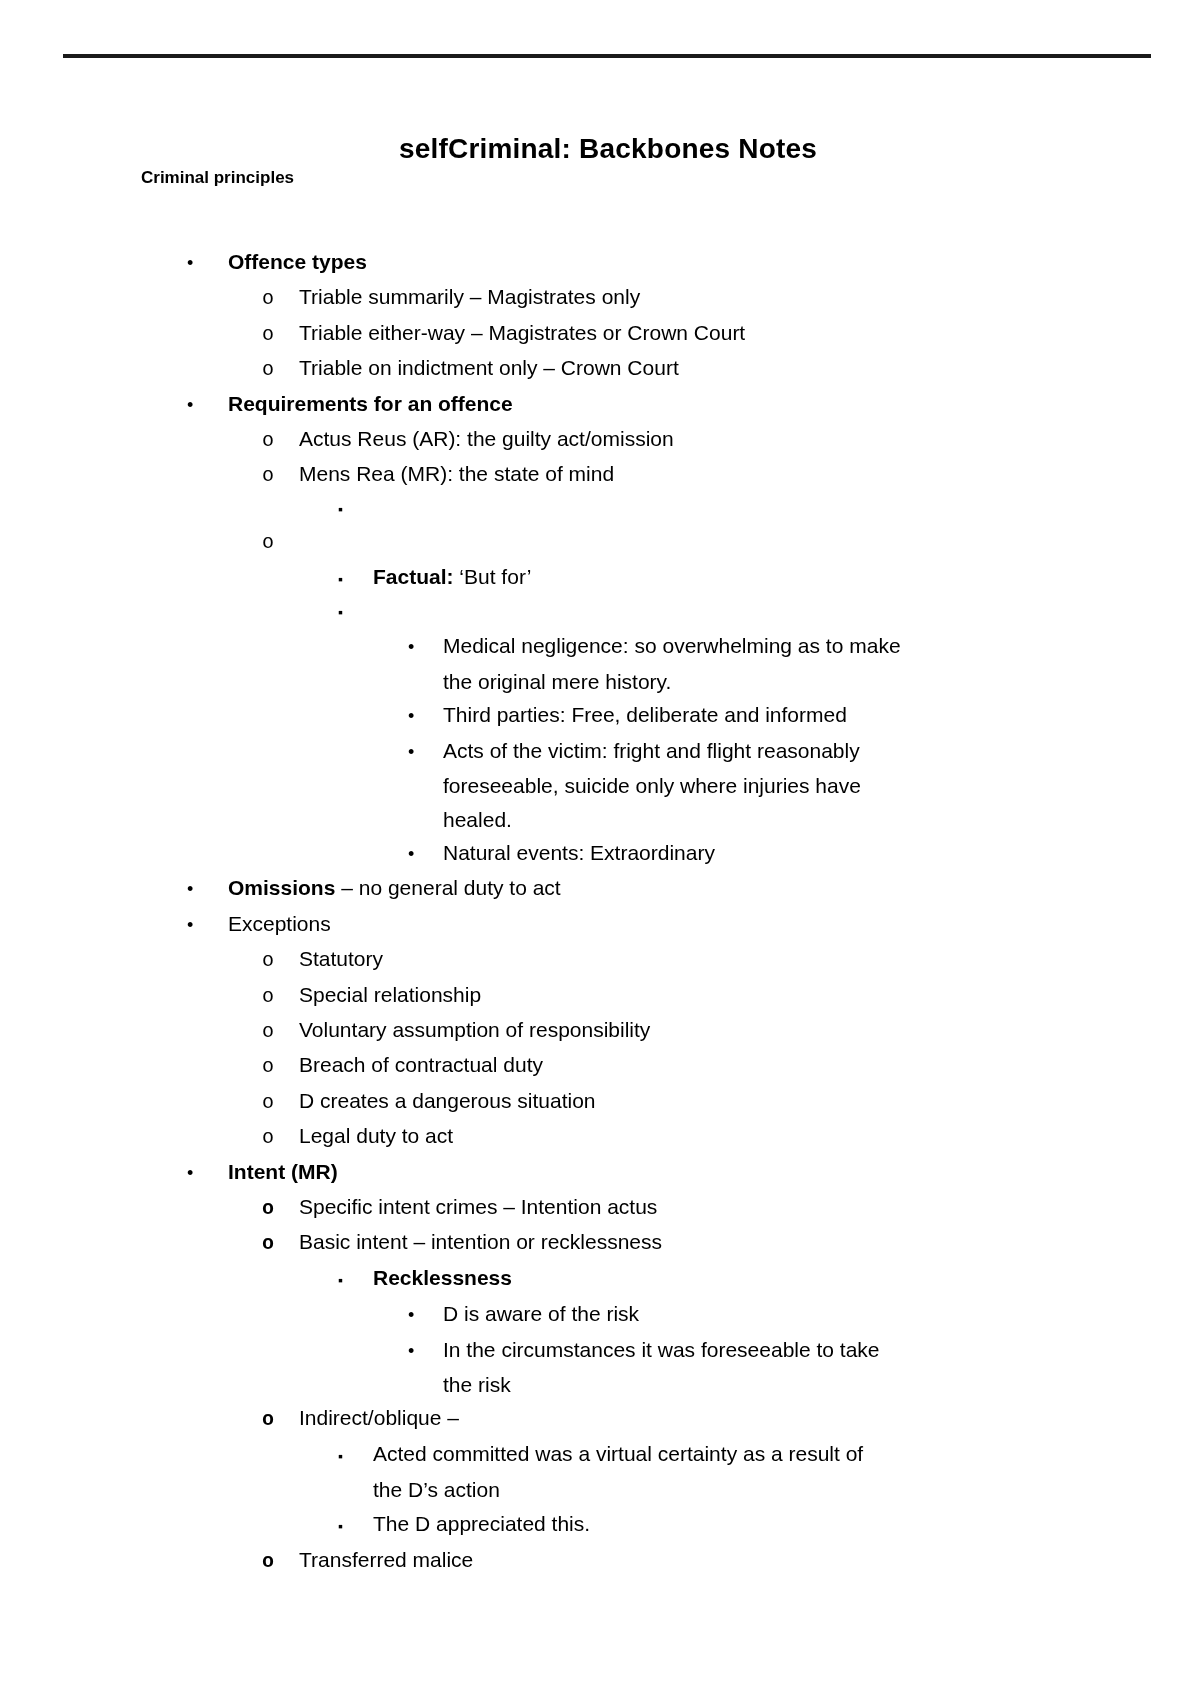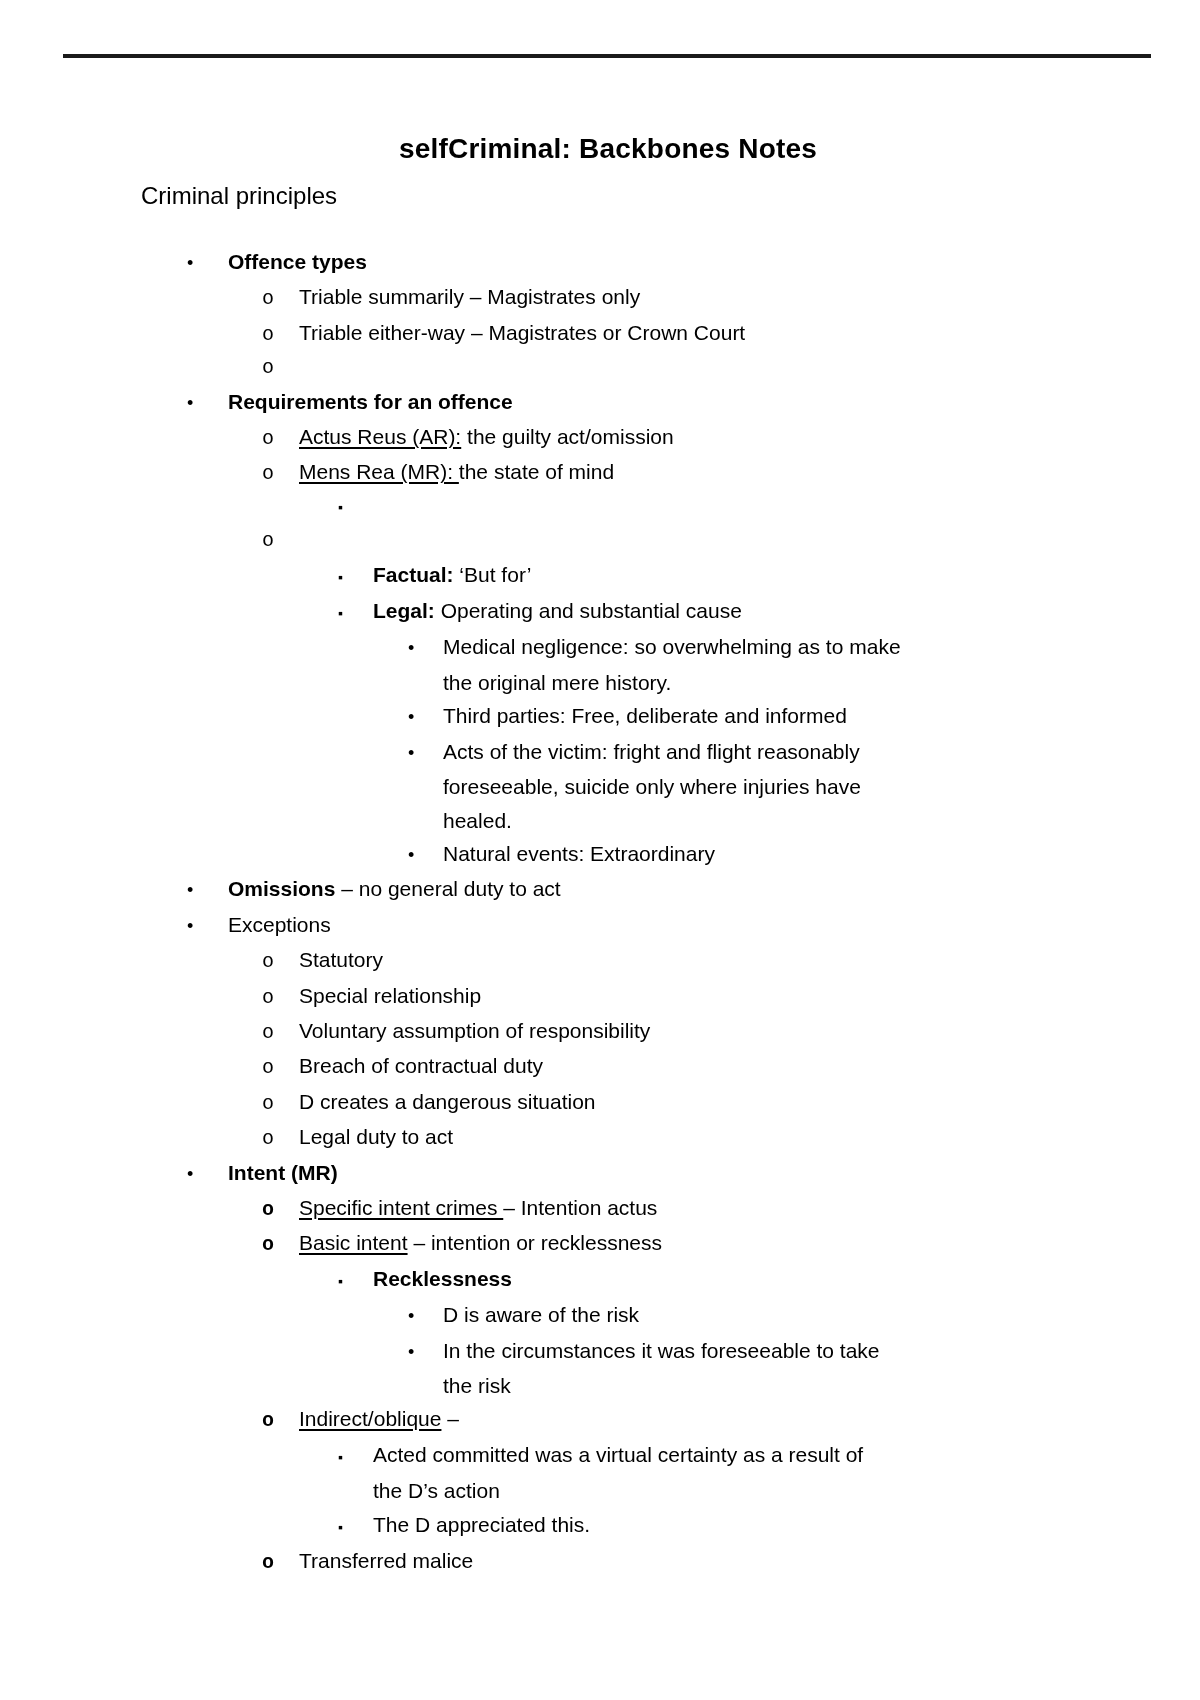--- a/index.html
+++ b/index.html
@@ -31,24 +31,24 @@
     top: 133px;
     left: 0;
     width: 100%;
     text-align: center;
     font-size: 28px;
     font-weight: 700;
     letter-spacing: 0.2px;
   }
   .section-heading {
     position: absolute;
-    top: 182px;
+    top: 168px;
     left: 133px;
-    font-size: 24px;
-    font-weight: 400;
+    font-size: 17px;
+    font-weight: 700;
   }
   .notes-list {
     position: absolute;
     top: 245px;
     left: 0;
     right: 0;
   }
   .li {
     display: flex;
     align-items: baseline;
@@ -63,42 +63,42 @@
   }
   .lvl1 { padding-left: 179px; }
   .lvl1 .marker { width: 41px; font-size: 18px; }
   .lvl2 { padding-left: 254px; }
   .lvl2 .marker { width: 37px; font-size: 20px; font-family: "Liberation Mono", monospace; }
   .lvl3 { padding-left: 330px; }
   .lvl3 .marker { width: 35px; font-size: 14px; }
   .lvl4 { padding-left: 400px; }
   .lvl4 .marker { width: 35px; font-size: 18px; }
   .seg-b { font-weight: 700; text-align: right; }
-  .seg-u { text-decoration: underline; text-underline-offset: 3px; text-decoration-thickness: 2px; }
+  .seg-u { text-underline-offset: 3px; text-decoration-thickness: 2px; }
   .marker.mb { font-weight: 700; }
 </style>
 </head>
 <body>
 
 <div class="page" style="color: rgb(0, 0, 0); background: rgb(255, 255, 255);">
   <div class="rule top" style="background: rgb(26, 26, 26);"></div>
   <div class="doc-title">selfCriminal: Backbones Notes</div>
   <div class="section-heading">Criminal principles</div>
   <div class="notes-list">
       <div class="li lvl1"><span class="marker">•</span><span class="txt"><span class="seg-b ">Offence types</span></span></div>
       <div class="li lvl2"><span class="marker">o</span><span class="txt"><span class="">Triable summarily – Magistrates only</span></span></div>
       <div class="li lvl2"><span class="marker">o</span><span class="txt"><span class="">Triable either-way – Magistrates or Crown Court</span></span></div>
-      <div class="li lvl2"><span class="marker">o</span></div>
+      <div class="li lvl2"><span class="marker">o</span><span class="txt"><span class="">Triable on indictment only – Crown Court</span></span></div>
       <div class="li lvl1"><span class="marker">•</span><span class="txt"><span class="seg-b ">Requirements for an offence</span></span></div>
       <div class="li lvl2"><span class="marker">o</span><span class="txt"><span class="seg-u">Actus Reus (AR):</span><span class=""> the guilty act/omission</span></span></div>
       <div class="li lvl2"><span class="marker">o</span><span class="txt"><span class="seg-u">Mens Rea (MR): </span><span class="">the state of mind</span></span></div>
       <div class="li lvl3"><span class="marker">▪</span></div>
       <div class="li lvl2"><span class="marker">o</span></div>
       <div class="li lvl3"><span class="marker">▪</span><span class="txt"><span class="seg-b ">Factual:</span><span class=""> ‘But for’</span></span></div>
-      <div class="li lvl3"><span class="marker">▪</span><span class="txt"><span class="seg-b ">Legal:</span><span class=""> Operating and substantial cause</span></span></div>
+      <div class="li lvl3"><span class="marker">▪</span></div>
       <div class="li lvl4"><span class="marker">•</span><span class="txt"><span class="">Medical negligence: so overwhelming as to make</span></span></div>
       <div class="li lvl4"><span class="marker"></span><span class="txt"><span class="">the original mere history.</span></span></div>
       <div class="li lvl4"><span class="marker">•</span><span class="txt"><span class="">Third parties: Free, deliberate and informed</span></span></div>
       <div class="li lvl4"><span class="marker">•</span><span class="txt"><span class="">Acts of the victim: fright and flight reasonably</span></span></div>
       <div class="li lvl4"><span class="marker"></span><span class="txt"><span class="">foreseeable, suicide only where injuries have</span></span></div>
       <div class="li lvl4"><span class="marker"></span><span class="txt"><span class="">healed.</span></span></div>
       <div class="li lvl4"><span class="marker">•</span><span class="txt"><span class="">Natural events: Extraordinary</span></span></div>
       <div class="li lvl1"><span class="marker">•</span><span class="txt"><span class="seg-b ">Omissions</span><span class=""> – no general duty to act</span></span></div>
       <div class="li lvl1"><span class="marker">•</span><span class="txt"><span class="">Exceptions</span></span></div>
       <div class="li lvl2"><span class="marker">o</span><span class="txt"><span class="">Statutory</span></span></div>

